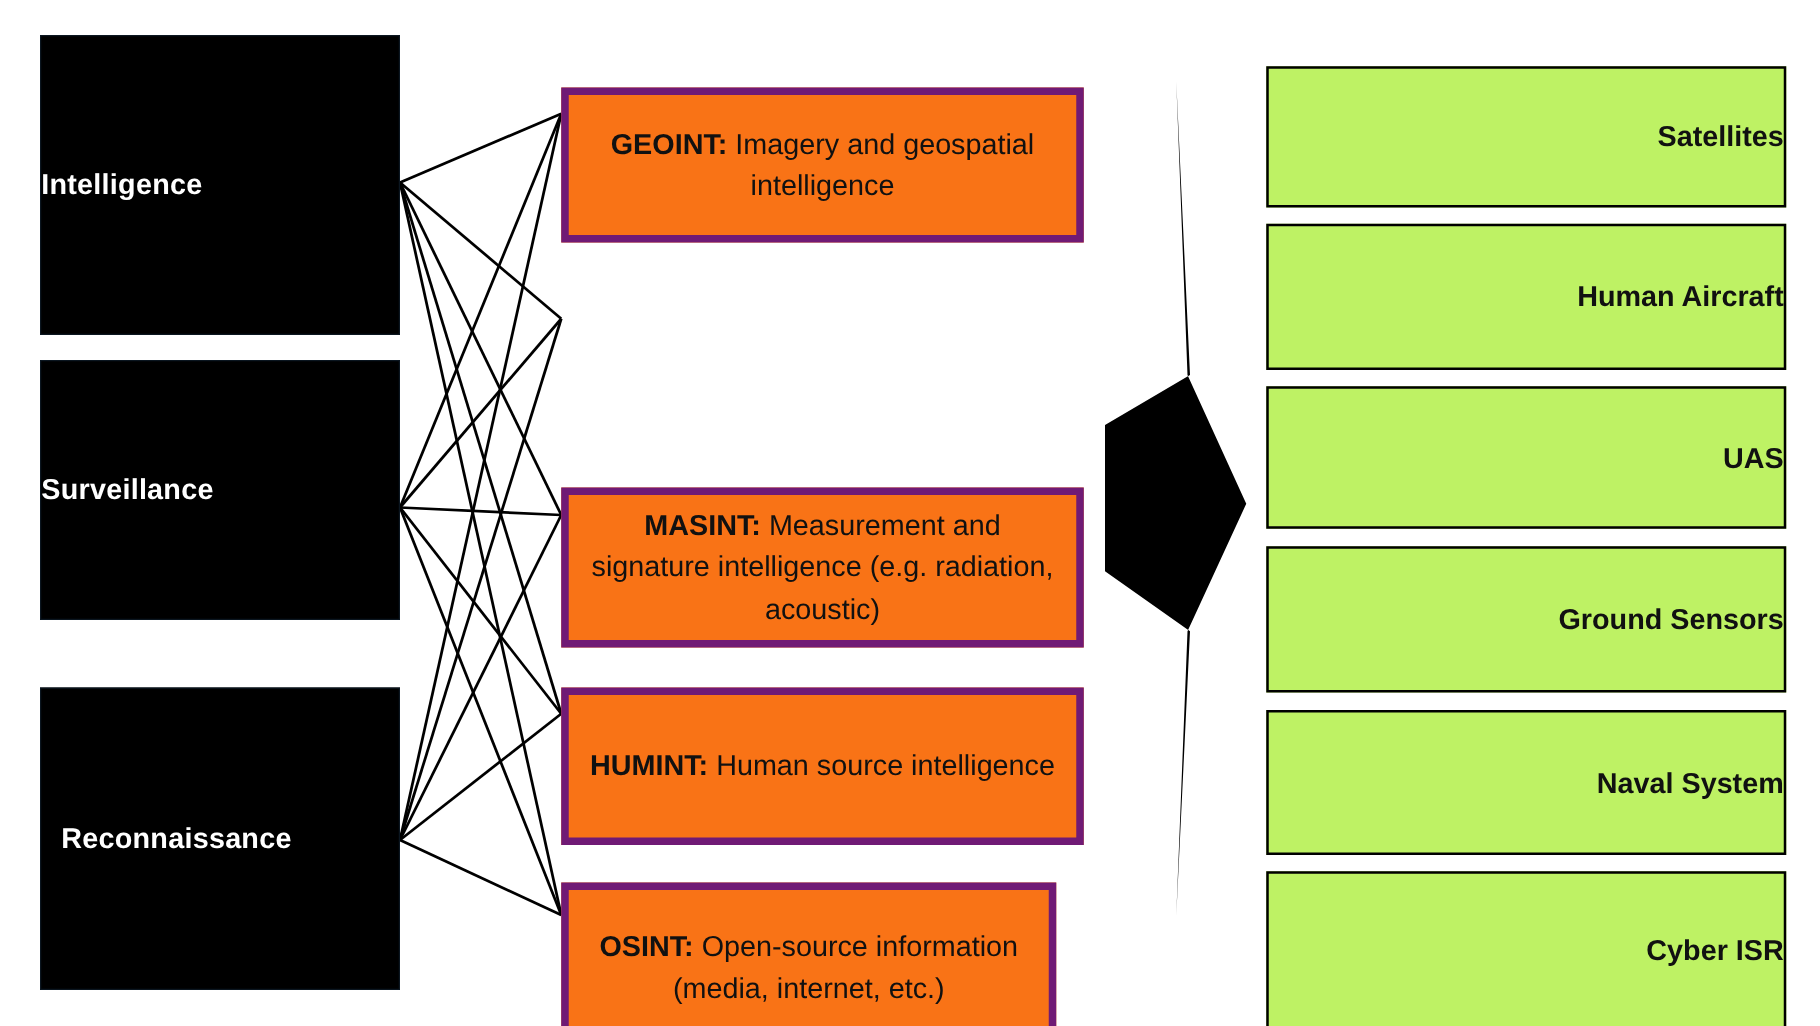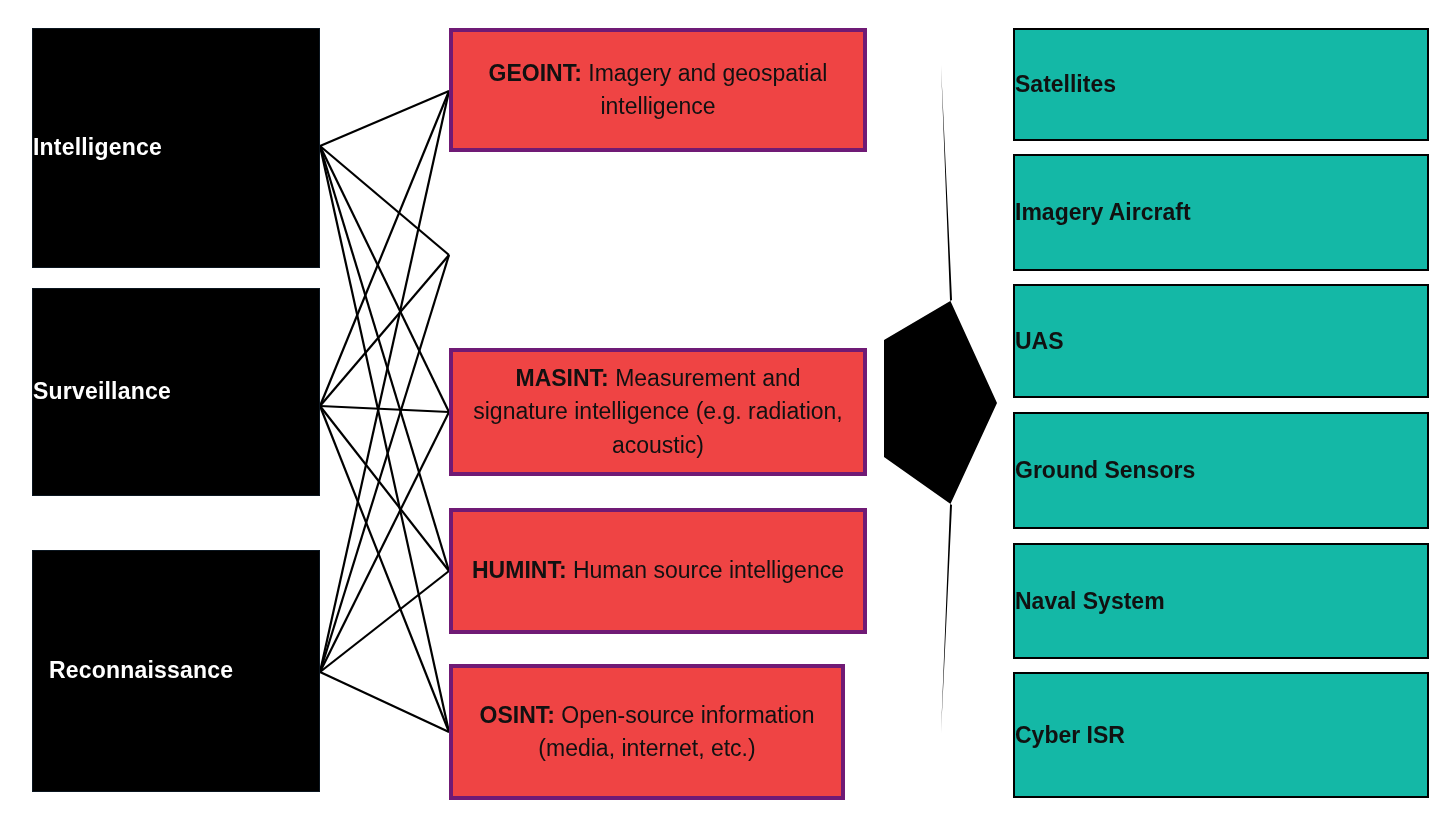--- a/index.html
+++ b/index.html
@@ -49,48 +49,50 @@
     color: #ffffff;
     font-weight: bold;
     font-size: 23px;
     letter-spacing: 0.2px;
     line-height: 1.2;
   }
 
   
   .disc-box {
     position: absolute;
-    background: #ef4444;
-    border: 4px solid #701a75;
+    background: #f97316;
+    border: 6px solid #701a75;
     box-sizing: border-box;
     display: flex;
     align-items: center;
     justify-content: center;
     text-align: center;
     padding: 6px 16px;
+    margin-top: 42px;
   }
   .disc-text {
     font-size: 23px;
     color: #111111;
     line-height: 1.45;
   }
   .disc-text b {
     font-weight: bold;
   }
 
   
   .plat-box {
     position: absolute;
-    background: #14b8a6;
+    background: #bef264;
     border: 2px solid #000000;
     box-sizing: border-box;
     display: flex;
     align-items: center;
-    justify-content: flex-start;
+    justify-content: flex-end;
     text-align: center;
+    margin-top: 25px;
   }
   .plat-label {
     font-size: 23px;
     font-weight: bold;
     color: #111111;
   }
 
   
   #arrow-layer {
     position: absolute;
@@ -159,21 +161,21 @@
   </div>
 
   <svg id="arrow-layer" viewBox="0 0 1456 821" width="1456" height="821">
     <polygon points="941,65 952,300 884,340 884,457 952,505 941,733 950,505 997,403 950,300"></polygon>
   </svg>
 
   <div class="plat-box" style="left:1013px; top:28px; width:416px; height:113px;">
     <span class="plat-label">Satellites</span>
   </div>
   <div class="plat-box" style="left:1013px; top:154px; width:416px; height:117px;">
-    <span class="plat-label">Imagery Aircraft</span>
+    <span class="plat-label">Human Aircraft</span>
   </div>
   <div class="plat-box" style="left:1013px; top:284px; width:416px; height:114px;">
     <span class="plat-label">UAS</span>
   </div>
   <div class="plat-box" style="left:1013px; top:412px; width:416px; height:117px;">
     <span class="plat-label">Ground Sensors</span>
   </div>
   <div class="plat-box" style="left:1013px; top:543px; width:416px; height:116px;">
     <span class="plat-label">Naval System</span>
   </div>

